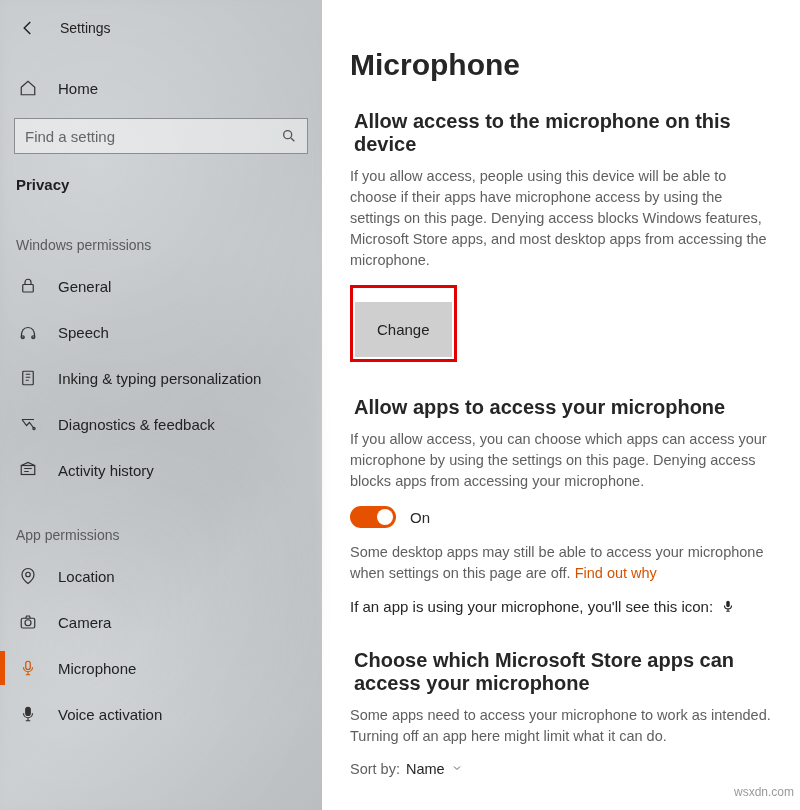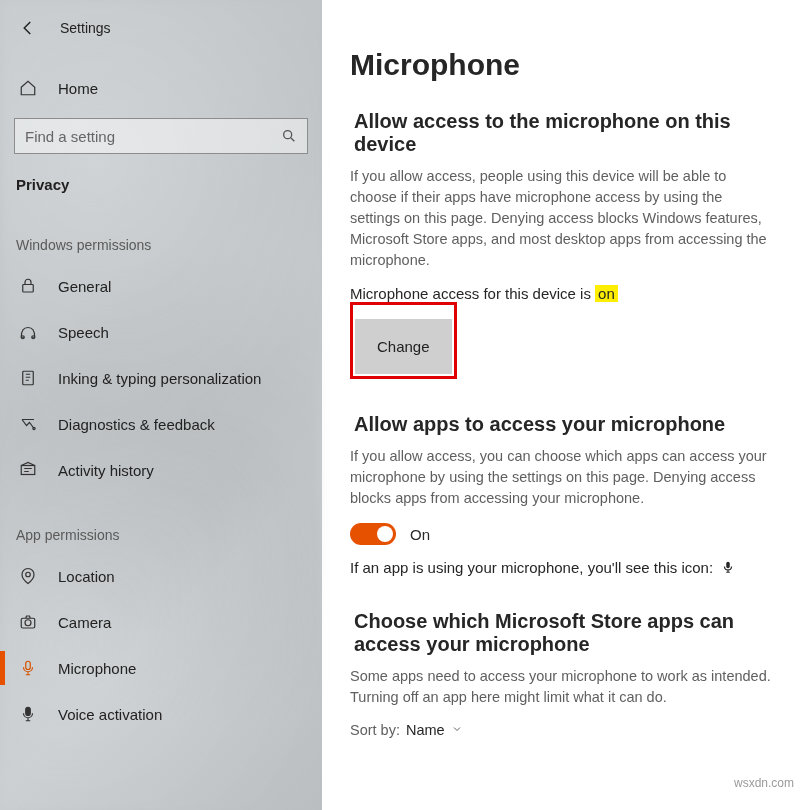--- a/index.html
+++ b/index.html
@@ -50,21 +50,21 @@
   .change-wrap { display:inline-block; border:3px solid #e10000; padding:2px; }
   .section { margin-bottom: 34px; }
   .toggle-row { display:flex; align-items:center; gap:14px; margin:12px 0 14px 0; }
   .toggle { width:46px; height:22px; background:#e65100; border-radius:22px; position:relative; cursor:pointer; }
   .toggle .knob { position:absolute; right:3px; top:3px; width:16px; height:16px; background:#fff; border-radius:50%; }
   .toggle-label { font-size:15px; color:#2a2a2a; }
   .link { color:#d35400; text-decoration:none; cursor:pointer; }
   .icon-inline { display:inline-flex; width:14px; height:16px; vertical-align:-2px; margin-left:4px; }
   .sort-row { font-size:14.5px; color:#5f5f5f; display:flex; align-items:center; gap:6px; margin-top:8px; }
   .sort-val { color:#262626; }
-  .watermark { position:absolute; right:6px; bottom:20px; font-size:12px; color:#9a9a9a;margin-left:32px; }
+  .watermark { position:absolute; right:6px; bottom:11px; font-size:12px; color:#9a9a9a;margin-left:32px; }
 </style>
 </head>
 <body>
 
 <div class="sidebar">
 
   <div class="back-row">
     <div class="back-btn">
       <svg viewBox="0 0 24 24" width="18" height="18" fill="none" stroke="currentColor" stroke-width="2">
           <path d="M15 4 L7 12 L15 20"></path>
@@ -188,37 +188,37 @@
   </div>
 
 </div>
 
 <div class="main">
   <h1>Microphone</h1>
 
   <div class="section">
     <h2>Allow access to the microphone on this device</h2>
     <p class="desc">If you allow access, people using this device will be able to choose if their apps have microphone access by using the settings on this page. Denying access blocks Windows features, Microsoft Store apps, and most desktop apps from accessing the microphone.</p>
-    <p class="status-line">
-      <span>Microphone access for this device is </span><span class="hl-on">on</span>
-    </p>
     <div class="change-wrap">
       <button class="change-btn">Change</button>
     </div>
   </div>
 
   <div class="section">
     <h2>Allow apps to access your microphone</h2>
     <p class="desc">If you allow access, you can choose which apps can access your microphone by using the settings on this page. Denying access blocks apps from accessing your microphone.</p>
     <div class="toggle-row">
       <div class="toggle">
           <div class="knob"></div>
         </div>
       <span class="toggle-label">On</span>
     </div>
+    <p class="desc">
+      <span>Some desktop apps may still be able to access your microphone when settings on this page are off. </span><a class="link">Find out why</a>
+    </p>
     <p class="status-line" style="margin-top:14px">
       <span>If an app is using your microphone, you'll see this icon:</span>
       <span class="icon-inline">
           <svg viewBox="0 0 24 24" fill="currentColor">
             <rect x="9" y="3" width="6" height="11" rx="3"></rect>
             <path d="M6 11 a6 6 0 0 0 12 0 M12 17 V21 M9 21 H15" fill="none" stroke="currentColor" stroke-width="2"></path>
           </svg>
         </span>
     </p>
   </div>

